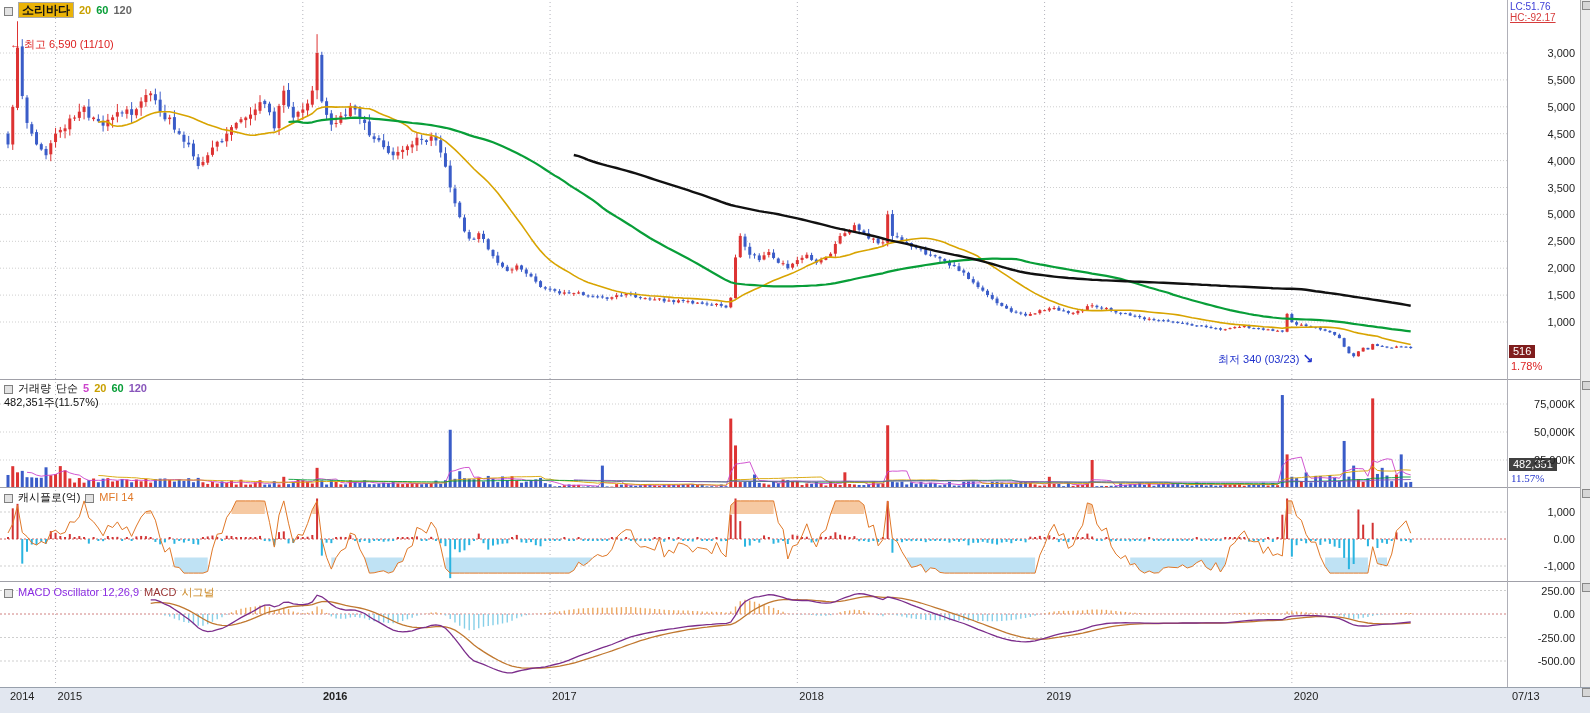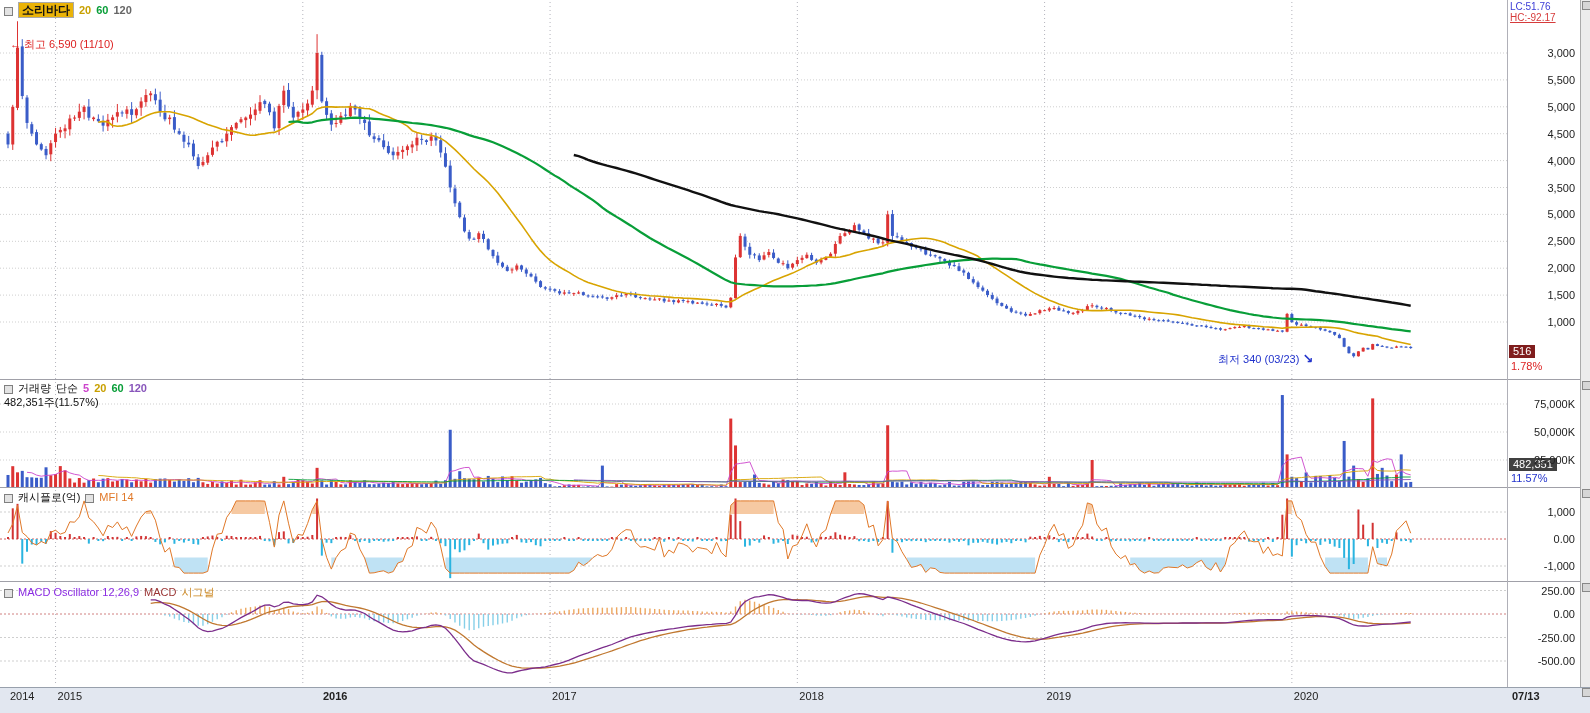--- a/index.html
+++ b/index.html
@@ -1562,32 +1562,32 @@
 
   <div class="badge" style="left: 1509px; top: 345px; background: #7f1d1d;">516</div>
   <div class="abs red" style="left:1511px;top:360px;">1.78%</div>
 
   <div class="abs legend" style="left:4px;top:381px;">
     <span class="sq"></span><span>거래량</span><span>단순</span><span style="color:#cc44cc;font-weight:bold;">5</span><span style="color:#c8a000;font-weight:bold;">20</span><span style="color:#089e38;font-weight:bold;">60</span><span style="color:#8855bb;font-weight:bold;">120</span>
   </div>
   <div class="abs" style="left:4px;top:395px;">482,351주(11.57%)</div>
 
   <div class="badge" style="left: 1509px; top: 458px; background: #404040;">482,351</div>
-  <div class="abs blue" style="left:1511px;top:472px;">11.57%</div>
+  <div class="abs blue" style="left:1511px;top:472px;font-family:Liberation Serif, serif;">11.57%</div>
 
   <div class="abs legend" style="left:4px;top:490px;">
     <span class="sq"></span><span>캐시플로(억)</span><span class="sq"></span><span style="color:#e07828;">MFI 14</span>
   </div>
 
   <div class="abs legend" style="left:4px;top:585px;">
     <span class="sq"></span><span style="color:#8a2be2;">MACD Oscillator 12,26,9</span><span style="color:#993333;">MACD</span><span style="color:#cc8822;">시그널</span>
   </div>
 
   <div id="x-axis-strip"></div>
-  <div class="xlabel" style="left:1512px;top:690px;font-weight:bold;">07/13</div>
+  <div class="xlabel" style="left:1512px;top:690px;">07/13</div>
 
   <div id="right-strip"></div>
 <div class="tick" style="right: 15px; top: 47px;">3,000</div>
     <div class="tick" style="right: 15px; top: 73.9px;">5,500</div>
     <div class="tick" style="right: 15px; top: 100.8px;">5,000</div>
     <div class="tick" style="right: 15px; top: 127.7px;">4,500</div>
     <div class="tick" style="right: 15px; top: 154.6px;">4,000</div>
     <div class="tick" style="right: 15px; top: 181.5px;">3,500</div>
     <div class="tick" style="right: 15px; top: 208.4px;">5,000</div>
     <div class="tick" style="right: 15px; top: 235.3px; text-align: right;">2,500</div>

